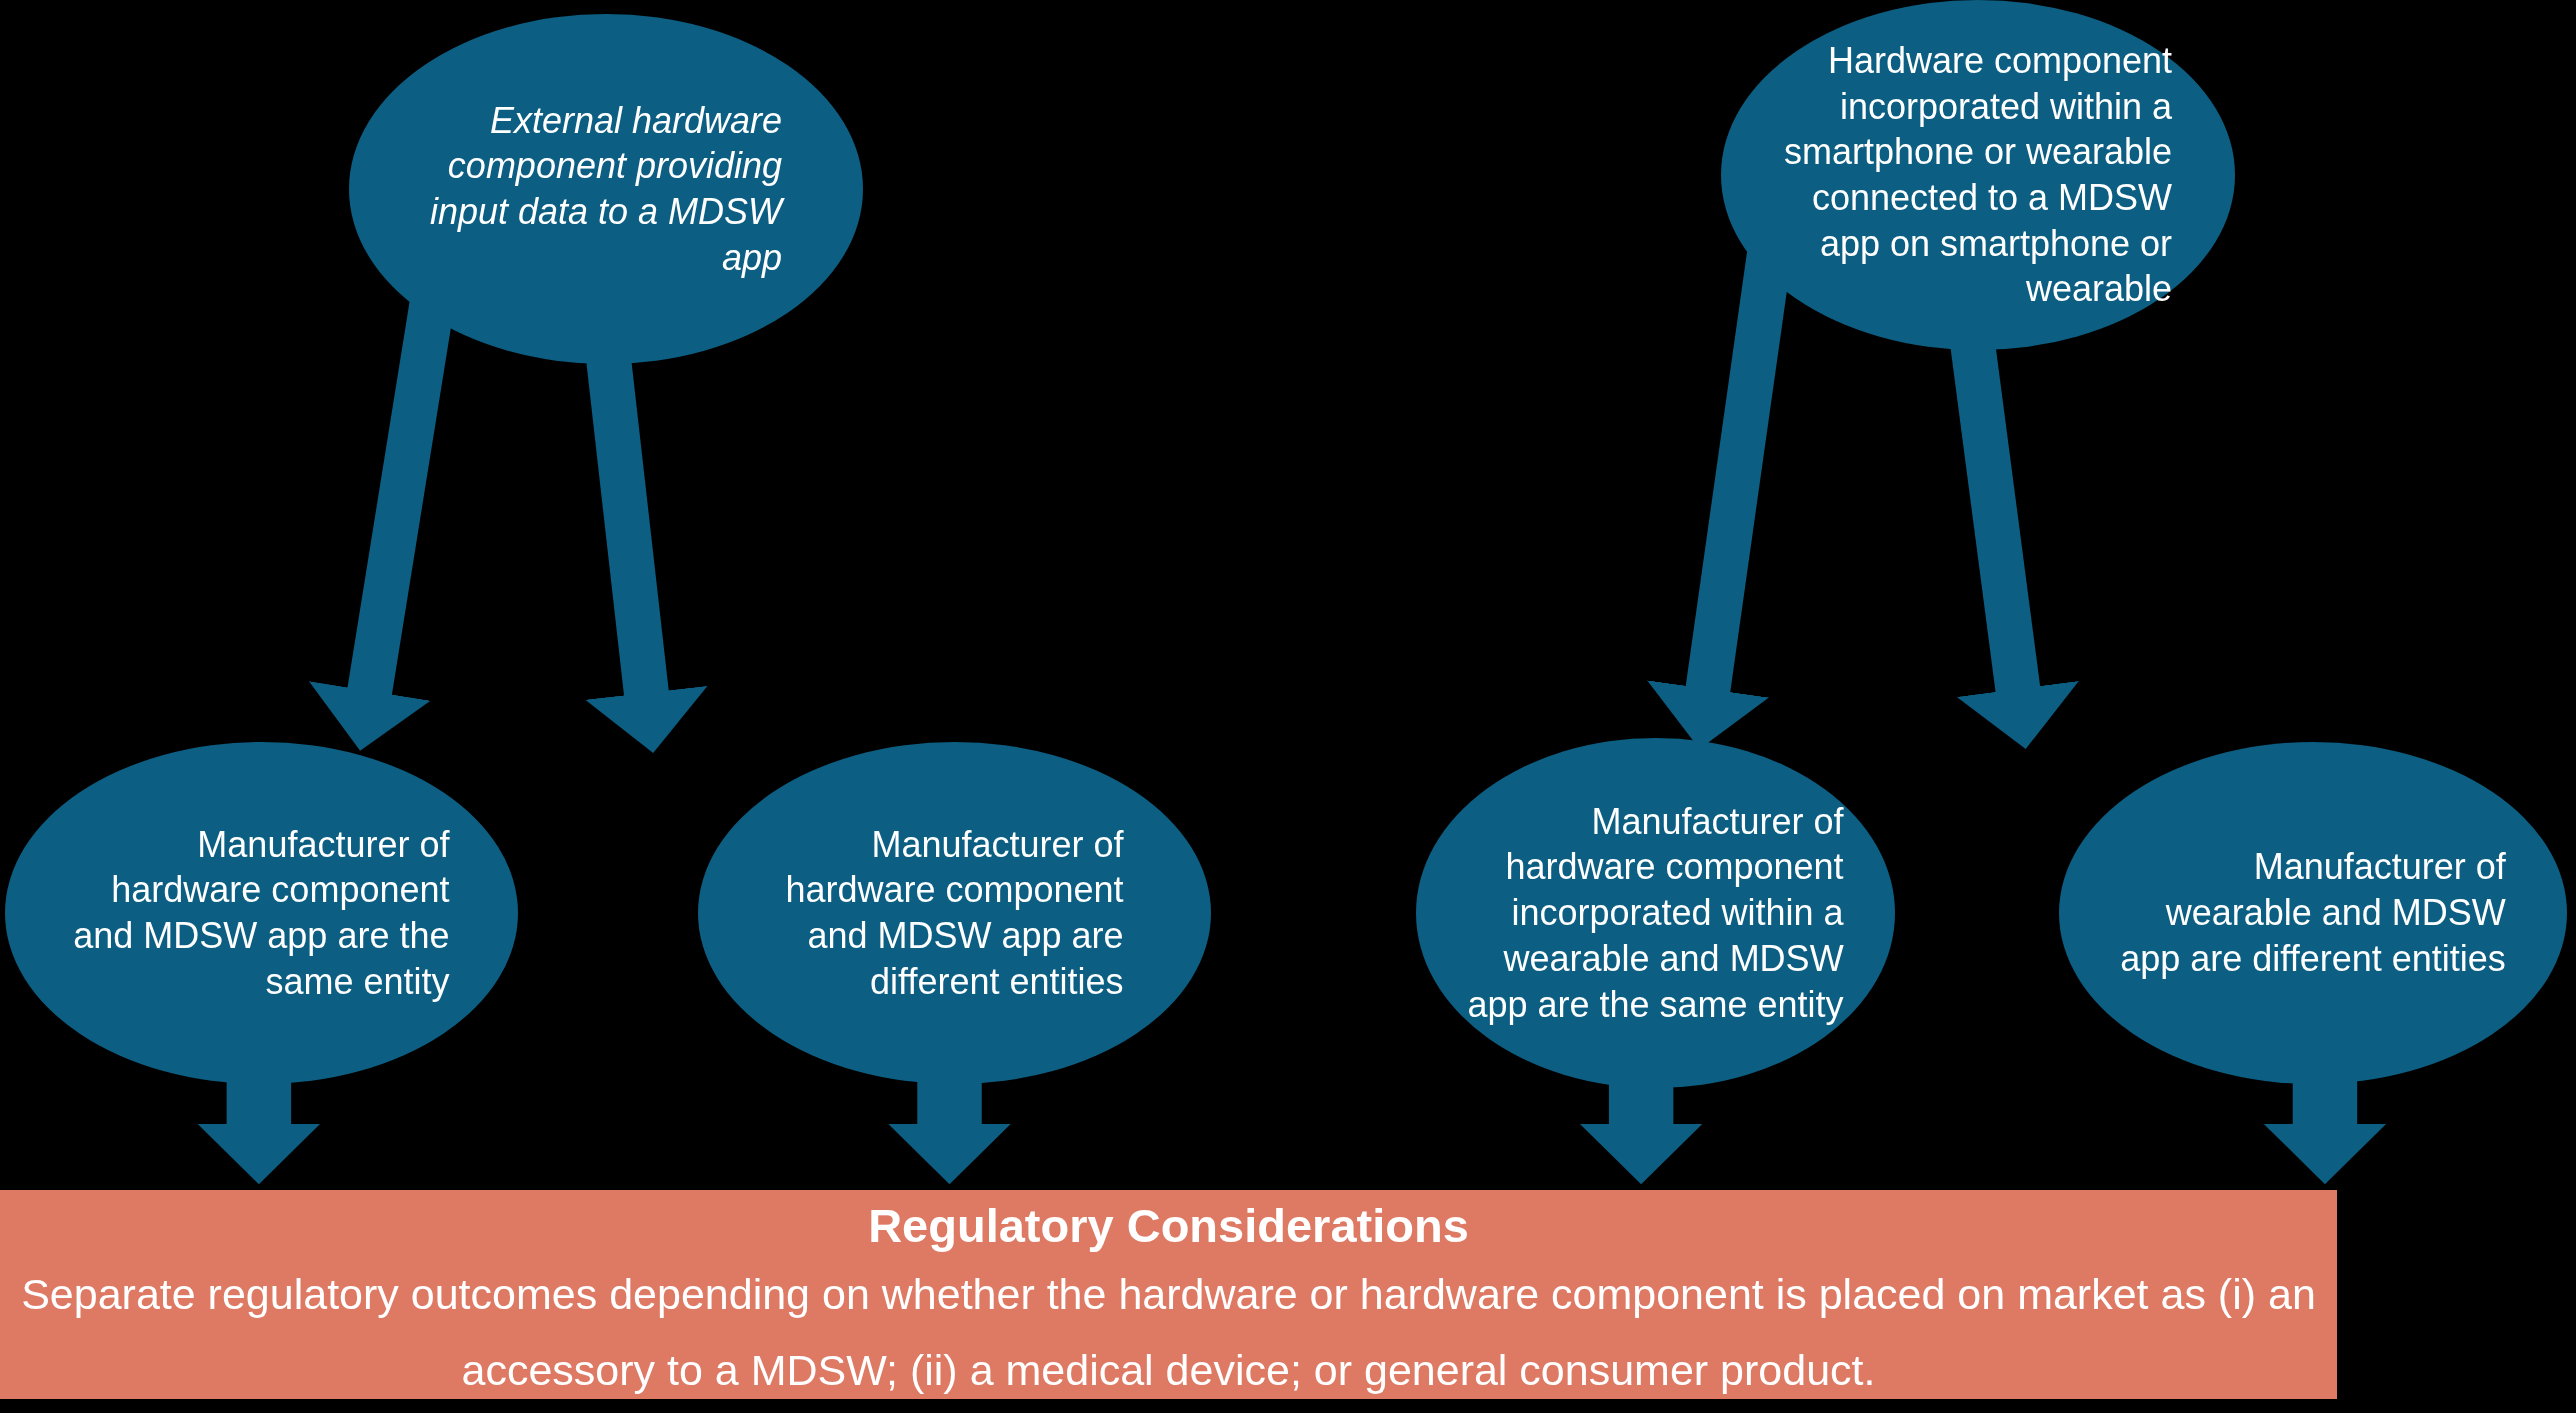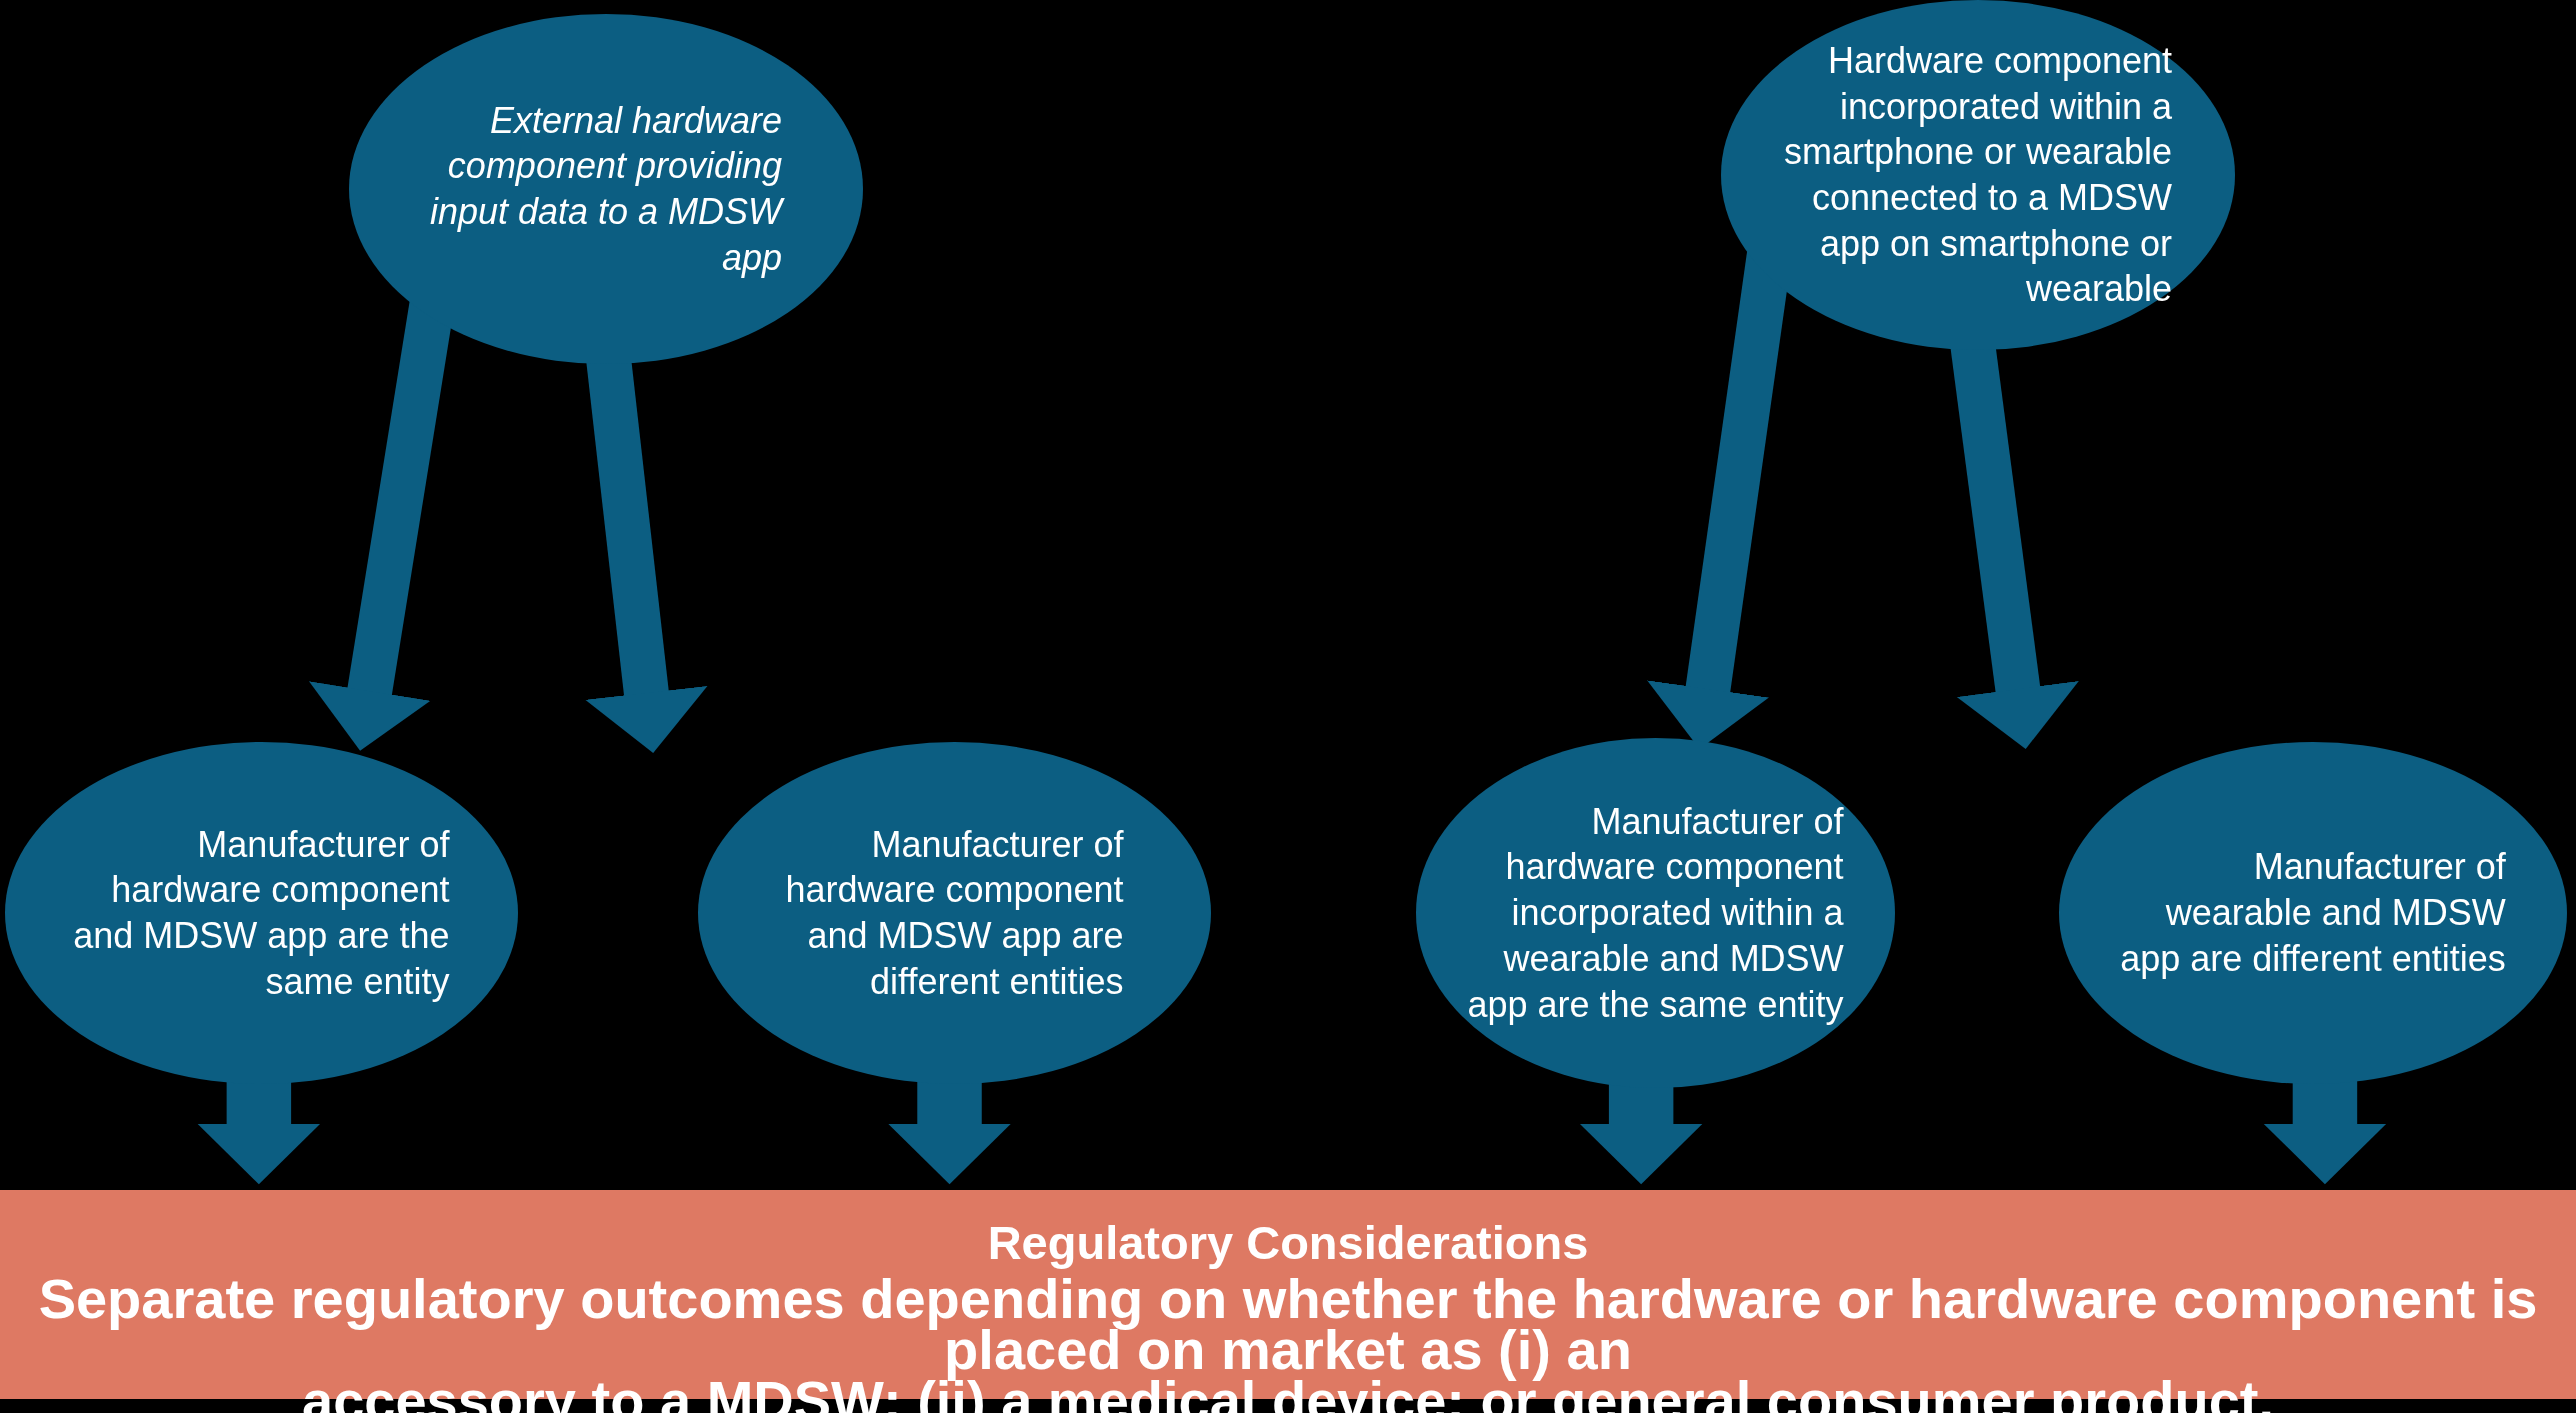--- a/index.html
+++ b/index.html
@@ -45,38 +45,37 @@
   .node-t2 { left: 1721px; top: 0px;    width: 514px; height: 350px; }
   .node-b1 { left: 4.9px;    top: 742px;  width: 513px; height: 342px; }
   .node-b2 { left: 698px;  top: 742px;  width: 513px; height: 342px; }
   .node-b3 { left: 1416px; top: 738px;  width: 479px; height: 350px; }
   .node-b4 { left: 2059px; top: 742px;  width: 508px; height: 342px; }
   .banner {
     position: absolute;
     z-index: 3;
     left: 0;
     top: 1190px;
-    width: 2576px;
+    width: 2337px;
     height: 209px;
     background: #DE7963;
     color: #FFFFFF;
     text-align: center;
     box-sizing: border-box;
-    padding-top: 22px;
+    padding-top: 5px;
   }
   .banner-title {
     font-size: 47px;
     font-weight: bold;
     line-height: 61px;
   }
   .banner-body {
-    font-size: 56px;
-    line-height: 51px;
+    font-size: 43px;
+    line-height: 76px;
     white-space: pre-line;
-    font-weight: bold;
   }
 </style>
 </head>
 <body>
 
 <div class="canvas">
 
   <svg class="arrow-layer" width="2576" height="1414" viewBox="0 0 2637 1447">
     <defs>
       <marker id="ah" markerUnits="userSpaceOnUse" markerWidth="66" markerHeight="130" refX="3" refY="65" orient="auto">

